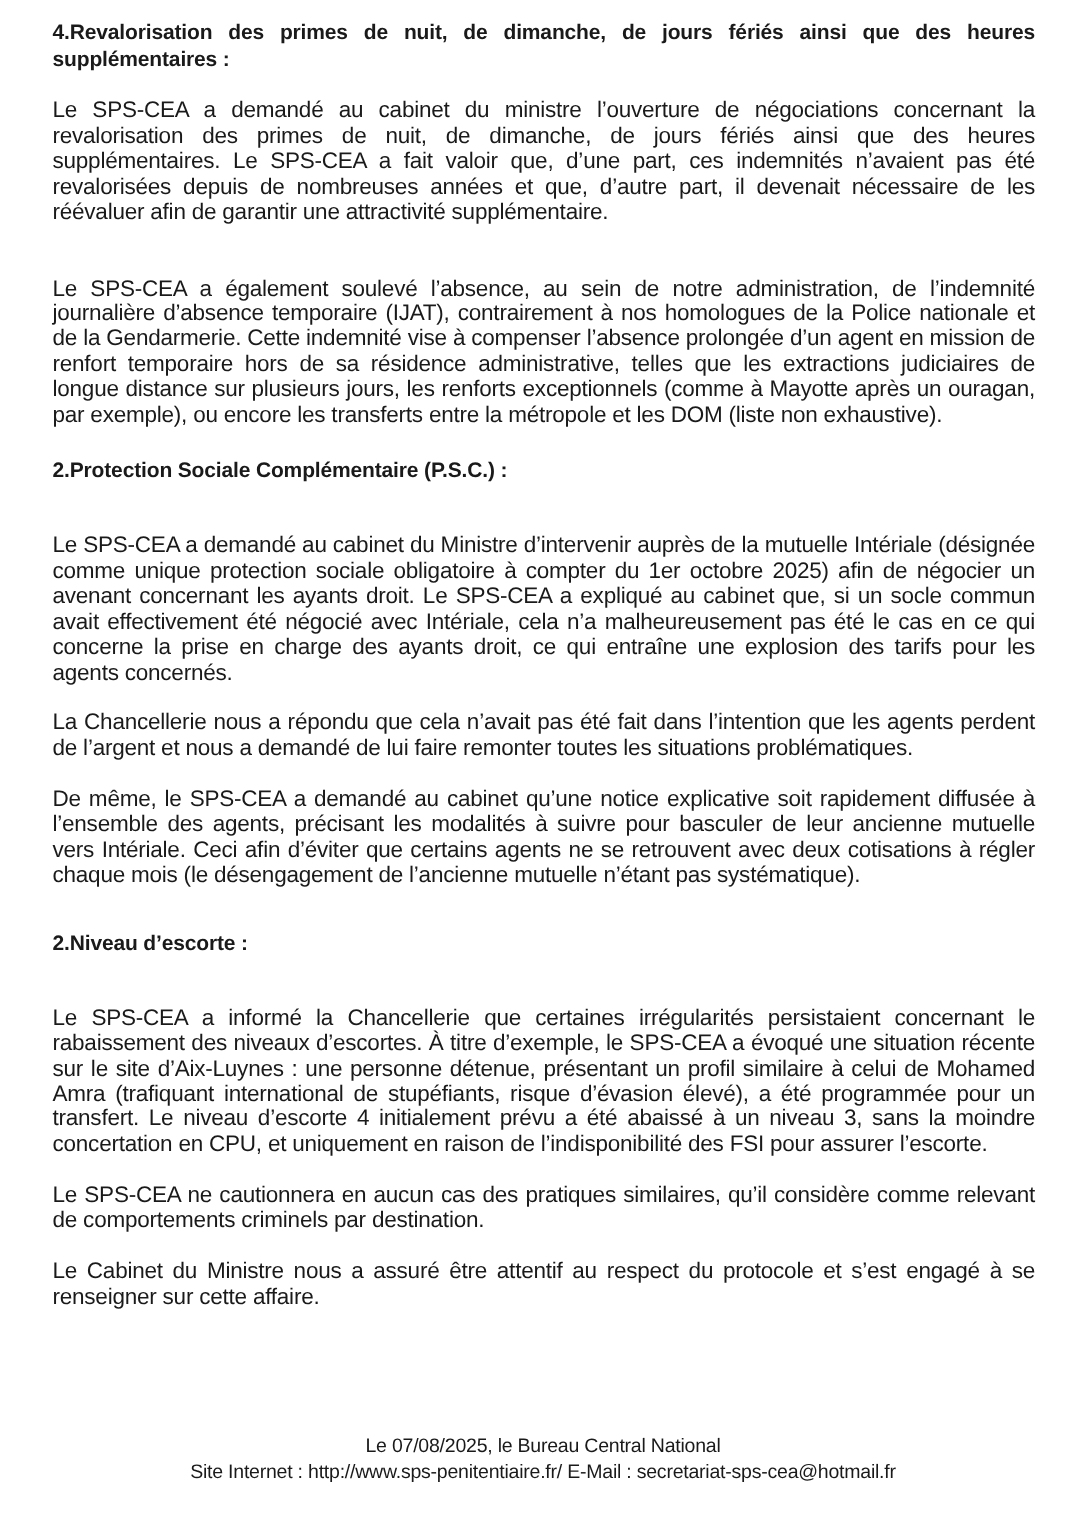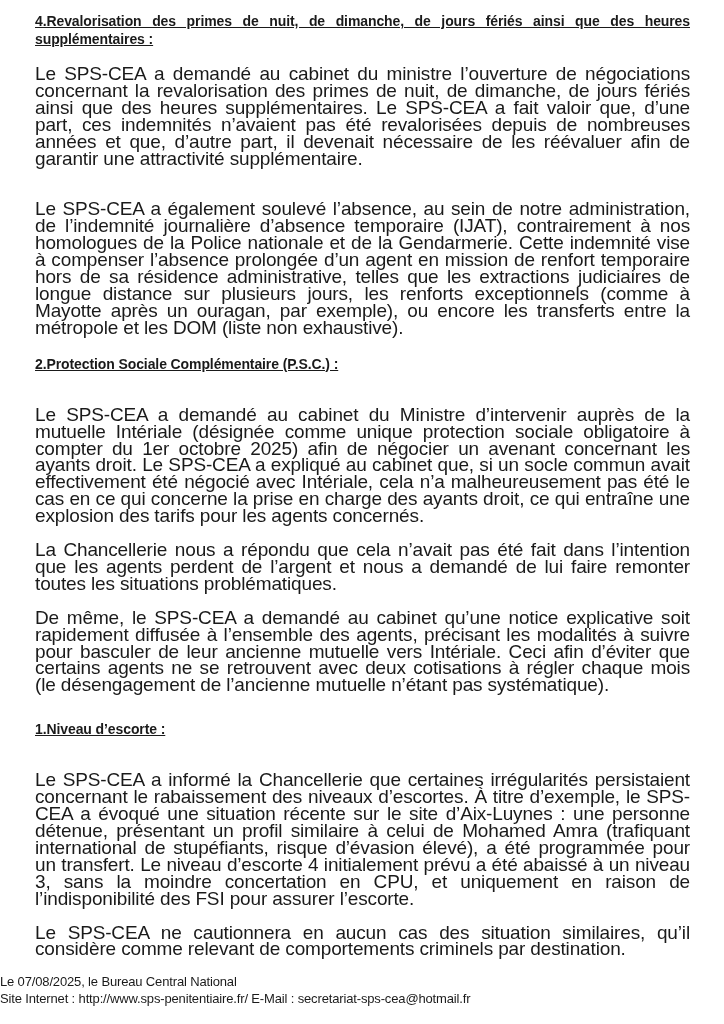--- a/index.html
+++ b/index.html
@@ -16,46 +16,45 @@
       font-family: "Liberation Sans", sans-serif;
     }
     .page {
       position: absolute;
       left: 35px;
       top: 12px;
       width: 655px;
     }
     .section-title {
       font-weight: bold;
-      text-decoration: underline;
       font-size: 14px;
       line-height: 18px;
       text-align: justify;
       margin: 0;
       letter-spacing: -0.1px;
     }
     .para {
-      font-size: 19px;
+      font-size: 15px;
       line-height: 16.9px;
       text-align: justify;
       margin: 0;
       letter-spacing: -0.15px;
     }
     .gap-s { height: 17px; }
     .gap-m { height: 18px; }
     .gap-l { height: 34px; }
     .footer {
       position: absolute;
       left: 0;
       top: 955px;
       width: 724px;
+      text-align: center;
       font-size: 13px;
       line-height: 17px;
       letter-spacing: -0.15px;
-      margin-top: 18px;
     }
     .footer .line2 { padding-left: 0; }
   </style>
 </head>
 <body>
 
 <div class="page">
 
   <h2 class="section-title">4.Revalorisation des primes de nuit, de dimanche, de jours fériés ainsi que des heures supplémentaires :</h2>
   <div class="gap-m"></div>
@@ -67,24 +66,25 @@
 
   <h2 class="section-title">2.Protection Sociale Complémentaire (P.S.C.) :</h2>
   <div class="gap-l"></div>
   <p class="para">Le SPS-CEA a demandé au cabinet du Ministre d’intervenir auprès de la mutuelle Intériale (désignée comme unique protection sociale obligatoire à compter du 1er octobre 2025) afin de négocier un avenant concernant les ayants droit. Le SPS-CEA a expliqué au cabinet que, si un socle commun avait effectivement été négocié avec Intériale, cela n’a malheureusement pas été le cas en ce qui concerne la prise en charge des ayants droit, ce qui entraîne une explosion des tarifs pour les agents concernés.</p>
   <div class="gap-s"></div>
   <p class="para">La Chancellerie nous a répondu que cela n’avait pas été fait dans l’intention que les agents perdent de l’argent et nous a demandé de lui faire remonter toutes les situations problématiques.</p>
   <div class="gap-s"></div>
   <p class="para">De même, le SPS-CEA a demandé au cabinet qu’une notice explicative soit rapidement diffusée à l’ensemble des agents, précisant les modalités à suivre pour basculer de leur ancienne mutuelle vers Intériale. Ceci afin d’éviter que certains agents ne se retrouvent avec deux cotisations à régler chaque mois (le désengagement de l’ancienne mutuelle n’étant pas systématique).</p>
   <div class="gap-l" style="height:26px"></div>
 
-  <h2 class="section-title">1.Niveau d’escorte :</h2>
+  <h2 class="section-title">2.Niveau d’escorte :</h2>
   <div class="gap-l"></div>
   <p class="para">Le SPS-CEA a informé la Chancellerie que certaines irrégularités persistaient concernant le rabaissement des niveaux d’escortes. À titre d’exemple, le SPS-CEA a évoqué une situation récente sur le site d’Aix-Luynes : une personne détenue, présentant un profil similaire à celui de Mohamed Amra (trafiquant international de stupéfiants, risque d’évasion élevé), a été programmée pour un transfert. Le niveau d’escorte 4 initialement prévu a été abaissé à un niveau 3, sans la moindre concertation en CPU, et uniquement en raison de l’indisponibilité des FSI pour assurer l’escorte.</p>
   <div class="gap-s"></div>
-  <p class="para">Le SPS-CEA ne cautionnera en aucun cas des situation similaires, qu’il considère comme relevant de comportements criminels par destination.</p>
+  <p class="para">Le SPS-CEA ne cautionnera en aucun cas des pratiques similaires, qu’il considère comme relevant de comportements criminels par destination.</p>
   <div class="gap-s"></div>
+  <p class="para">Le Cabinet du Ministre nous a assuré être attentif au respect du protocole et s’est engagé à se renseigner sur cette affaire.</p>
 </div>
 
 <div class="footer">
   <div>Le 07/08/2025, le Bureau Central National</div>
   <div class="line2"><span>Site Internet : </span><span>http://www.sps-penitentiaire.fr/</span><span> E-Mail : </span><span>secretariat-sps-cea@hotmail.fr</span></div>
 </div>
 
 </body></html>

